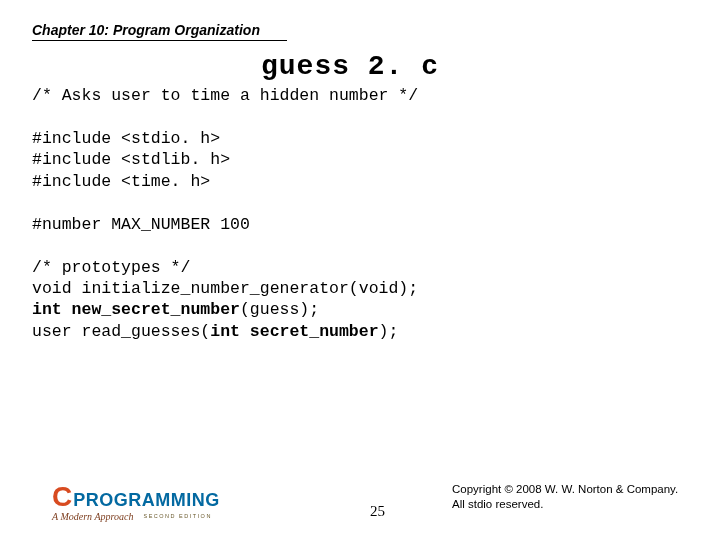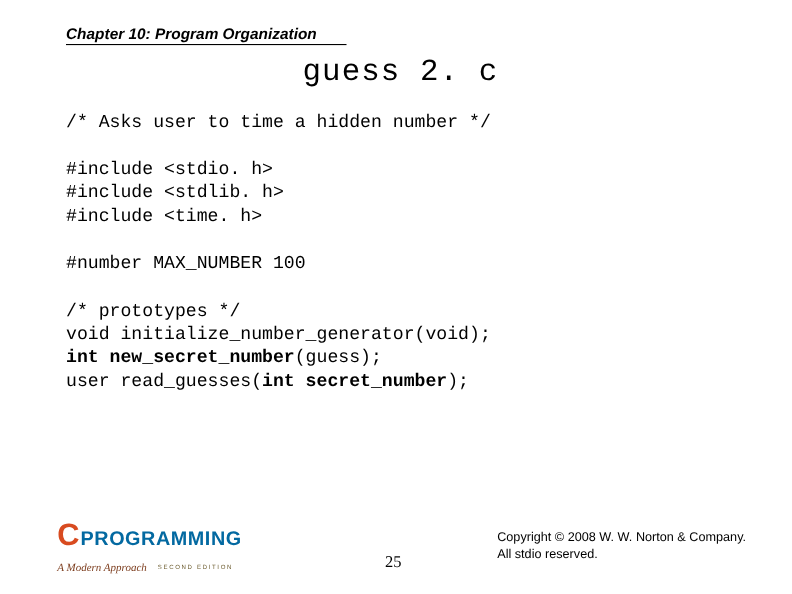--- a/index.html
+++ b/index.html
@@ -6,46 +6,46 @@
     margin: 0;
     padding: 0;
     width: 720px;
     height: 540px;
     background: #ffffff;
     font-family: Arial, sans-serif;
     position: relative;
     overflow: hidden;
   }
   .slide {
-    padding: 22px 52px 0 60px;
+    padding: 22px 52px 0 32px;
     box-sizing: border-box;
     height: 100%;
     position: relative;
   }
   .chapter {
     font-family: Arial, sans-serif;
     font-style: italic;
     font-weight: bold;
     font-size: 14px;
     color: #000;
     margin: 0 0 2px 0;
   }
   .hr {
     border: none;
     border-top: 1.5px solid #000;
     margin: 0 0 10px 0;
     width: 255px;
   }
   .title {
     font-family: "Courier New", monospace;
-    font-weight: normal;
+    font-weight: bold;
     font-size: 28px;
     letter-spacing: 1px;
     text-align: center;
-    margin: 10px 0 18px 0;
+    margin: 10px 0 3px 0;
   }
   .code {
     font-family: "Courier New", monospace;
     font-size: 16.5px;
     line-height: 1.3;
     white-space: pre;
   }
   .code b { font-weight: bold; }
   .footer {
     position: absolute;
@@ -80,34 +80,34 @@
     margin-left: 2px;
   }
   .logo-sub {
     font-family: Georgia, serif;
     font-style: italic;
     font-size: 10px;
     color: #7d3e1f;
     display: flex;
     align-items: center;
     gap: 10px;
-    margin-top: 12px;
+    margin-top: 1px;
   }
   .logo-ed {
     font-family: Arial, sans-serif;
     font-size: 5.5px;
     color: #6b5b2e;
     letter-spacing: 1.5px;
     font-style: normal;
   }
   .pagenum {
     font-family: "Times New Roman", serif;
     font-size: 15px;
     position: absolute;
-    left: 298px;
+    left: 318px;
     bottom: 2px;
   }
   .copyright {
     font-family: Arial, sans-serif;
     font-size: 11.5px;
     color: #000;
     position: absolute;
     left: 400px;
     bottom: 11px;
     line-height: 1.25;

